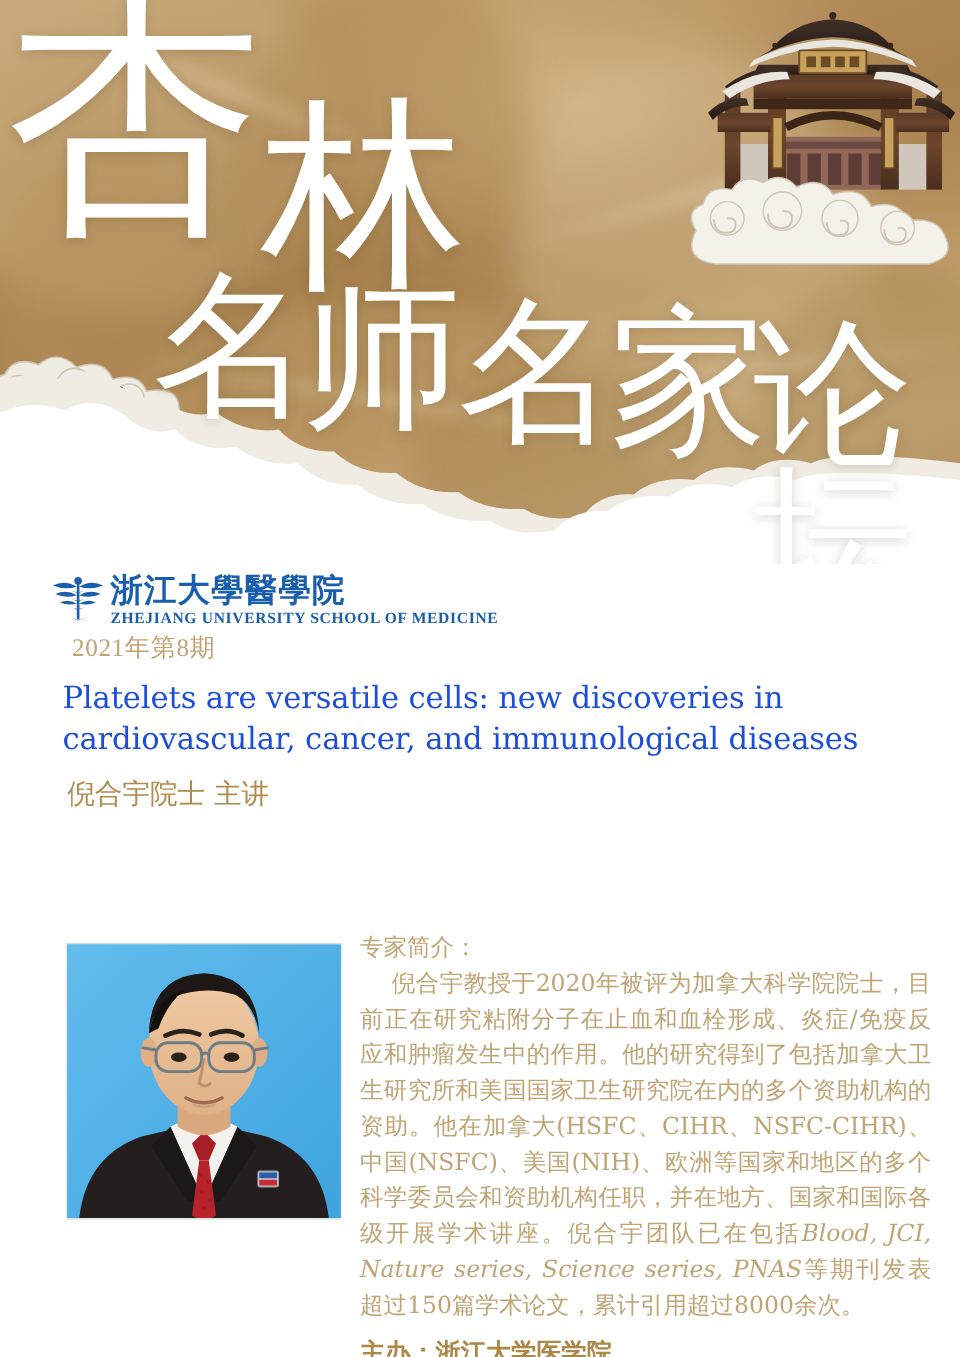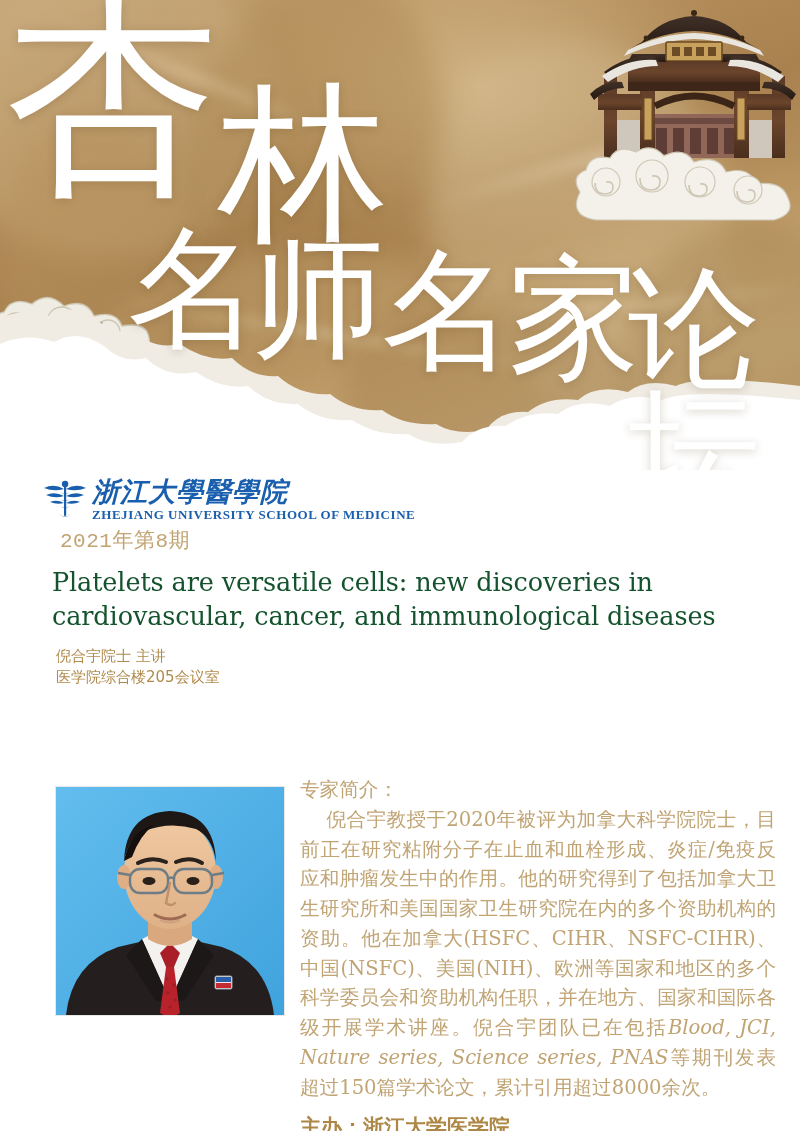--- a/index.html
+++ b/index.html
@@ -52,31 +52,31 @@
 
   
   .wave{position:absolute;left:0;bottom:-2px;width:800px;height:180px;}
 
   
   .content{position:absolute;left:0;top:470px;width:800px;height:661px;background:#fff;}
 
   .logo-row{position:absolute;left:42px;top:6px;width:260px;height:48px;}
   .logo-mark{position:absolute;left:0;top:2px;width:46px;height:42px;}
   .logo-cn{position:absolute;left:50px;top:-2px;font-family:"DejaVu Serif",serif;font-size:27px;
-           color:#1a5fae;font-style:italic;font-weight:700;letter-spacing:1px;white-space:nowrap;}
+           color:#1a5fae;font-weight:700;letter-spacing:1px;white-space:nowrap;}
   .logo-en{position:absolute;left:50px;top:31px;font-family:"Liberation Serif",serif;font-size:13px;
            color:#1a5fae;font-weight:700;letter-spacing:.55px;white-space:nowrap;}
 
-  .issue{position:absolute;left:60px;top:56px;font-family:Liberation Mono, monospace;font-size:21px;color:#c2a473;letter-spacing:.5px;}
+  .issue{position:absolute;left:60px;top:56px;font-family:Liberation Serif, serif;font-size:21px;color:#c2a473;letter-spacing:.5px;}
 
   .en-title{position:absolute;left:52px;top:96px;width:706px;
-            font-family:"DejaVu Serif",serif;font-size:25.5px;color:#14532d;line-height:1.33;letter-spacing:-.1px;}
+            font-family:"DejaVu Serif",serif;font-size:25.5px;color:#1d4ed8;line-height:1.33;letter-spacing:-.1px;}
 
   .meta{position:absolute;left:56px;top:176px;width:430px;
-        font-family:"DejaVu Sans",sans-serif;font-size:15px;color:#b08b4d;line-height:1.42;font-weight:500;}
+        font-family:"DejaVu Sans",sans-serif;font-size:23px;color:#b08b4d;line-height:1.42;font-weight:500;}
   .meta div{white-space:nowrap;}
 
   .photo{position:absolute;left:55px;top:316px;width:228px;height:228px;
          border:1px solid #e8e8e8;overflow:hidden;background:#4fb0e8;}
 
   .bio{position:absolute;left:300px;top:305px;width:476px;
        font-family:"DejaVu Serif",serif;font-size:19.6px;color:#c0a474;line-height:1.52;text-align:justify;}
   .bio .lead{display:block;}
   .bio .ital{font-style:italic;}
 
@@ -236,21 +236,20 @@
       <div class="logo-cn">浙江大學醫學院</div>
       <div class="logo-en">ZHEJIANG UNIVERSITY SCHOOL OF MEDICINE</div>
     </div>
 
     <div class="issue">2021年第8期</div>
 
     <div class="en-title">Platelets are versatile cells: new discoveries in cardiovascular, cancer, and immunological diseases</div>
 
     <div class="meta">
       <div>倪合宇院士  主讲</div>
-      <div>医学院综合楼205会议室</div>
     </div>
 
     <div class="photo">
       <svg viewBox="0 0 228 228" width="228" height="228">
         <defs>
           <linearGradient id="bg" x1="0" y1="0" x2="1" y2="1">
             <stop offset="0%" stop-color="#63bdee"></stop>
               <stop offset="100%" stop-color="#3fa3dd"></stop>
           </linearGradient>
           <linearGradient id="skin" x1="0" y1="0" x2="0" y2="1">

